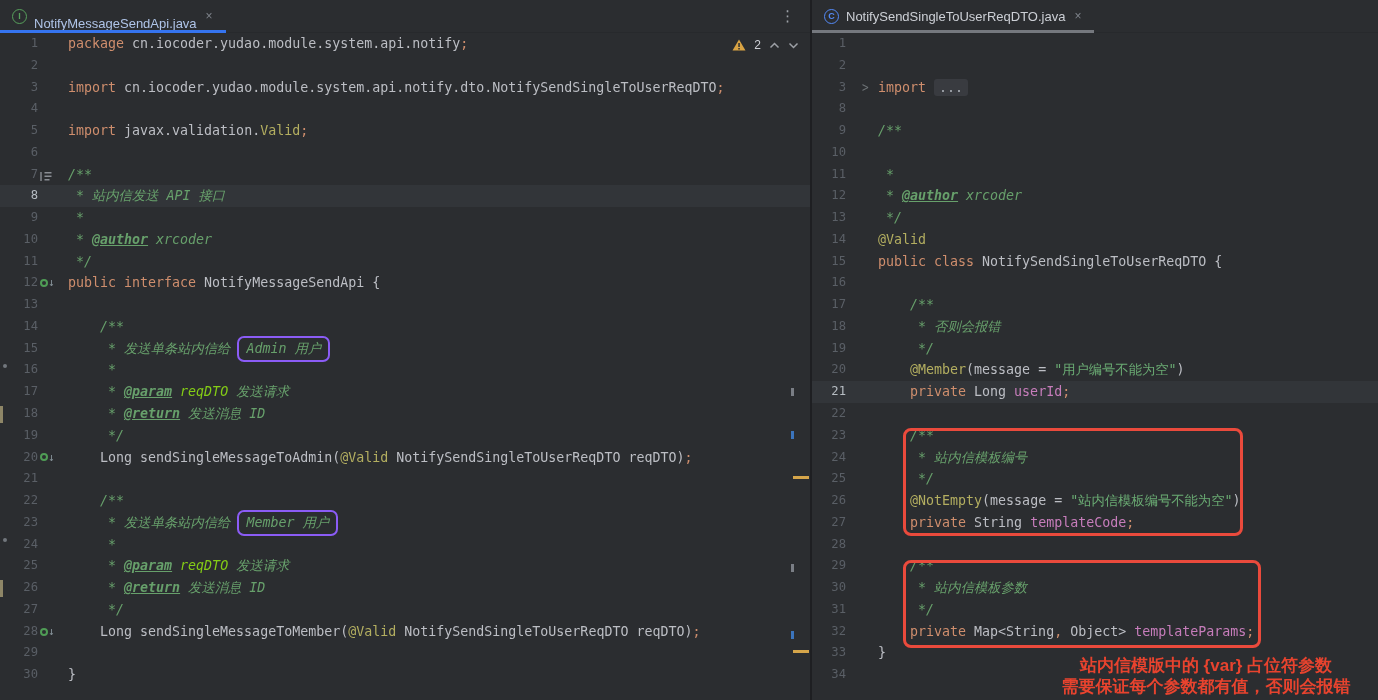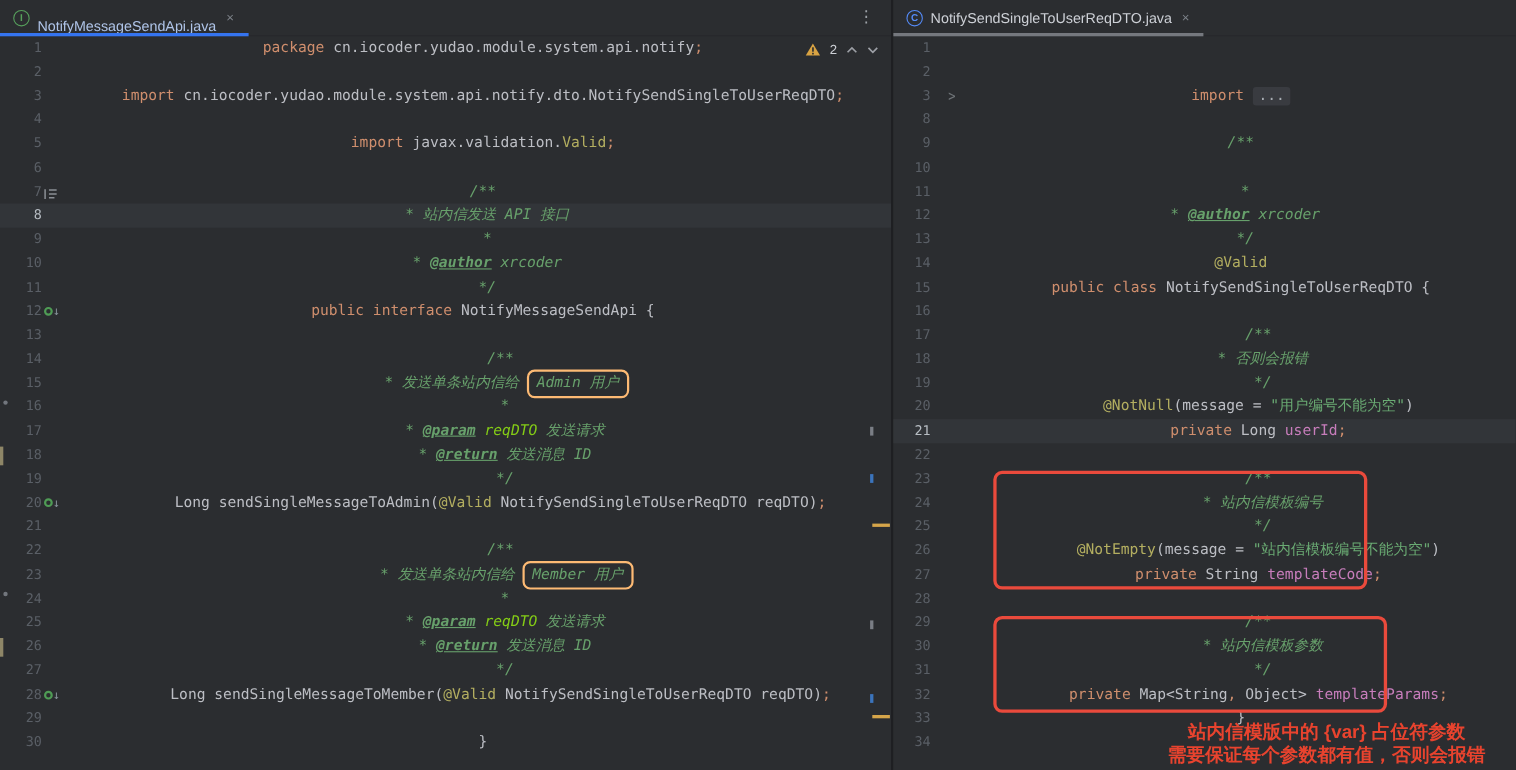--- a/index.html
+++ b/index.html
@@ -69,35 +69,35 @@
   .pane-right .lnum { right: 32px; }
   .caret .lnum { color: #B7BDC3; }
   .gicon { position: absolute; left: 40px; top: 0; display: inline-flex; align-items: center; height: 21.77px; }
   .gi-fold { left: 50px; color: #6E7377; font-size: 11px; transform: scaleY(1.25); }
   .ic-circle {
     width: 8px; height: 8px; border: 2px solid #4F9C55; border-radius: 50%;
     display: inline-block;
   }
   .ic-arrow { color: #87939A; font-size: 11px; margin-left: 0px; }
   .gi-doclist svg { display: block; margin-top: 5px; }
-  .ccode { flex: 1; text-align: center; }
+  .ccode { flex: 1; }
 
   
   .tk-kw   { color: #CF8E6D; }
   .tk-def  { color: #BCBEC4; }
   .tk-doc  { color: #67A06B; font-style: italic; }
   .tk-tag  { color: #67A06B; font-style: italic; font-weight: bold; text-decoration: underline; }
   .tk-dpar { color: #84cc16; font-style: italic; }
   .tk-ann  { color: #B3AE60; }
   .tk-str  { color: #6AAB73; }
   .tk-fld  { color: #C77DBB; }
   .tk-fold { color: #A8ADB3; background: #393B40; border-radius: 3px; padding: 1px 5px; font-style: normal; }
   .tk-docbox {
     color: #67A06B; font-style: italic;
-    border: 2px solid #fdba74; border-radius: 7px;
+    border: 2px solid #8b5cf6; border-radius: 7px;
     padding: 3px 7px 4px 7px; margin: 18px -3px 0 -1px;
   }
 
   
   .inspect {
     position: absolute; top: 38px; right: 11px;
     display: flex; align-items: center; gap: 8px;
     z-index: 6;
   }
   .inspect-count { color: #CED0D6; font-size: 12px; }
@@ -216,21 +216,21 @@
       <div class="crow"><div class="gut"><span class="lnum">10</span></div></div>
       <div class="crow"><div class="gut"><span class="lnum">11</span></div><div class="ccode"><span class="tk-doc"> *</span></div></div>
       <div class="crow"><div class="gut"><span class="lnum">12</span></div><div class="ccode"><span class="tk-doc"> * </span><span class="tk-tag">@author</span><span class="tk-doc"> xrcoder</span></div></div>
       <div class="crow"><div class="gut"><span class="lnum">13</span></div><div class="ccode"><span class="tk-doc"> */</span></div></div>
       <div class="crow"><div class="gut"><span class="lnum">14</span></div><div class="ccode"><span class="tk-ann">@Valid</span></div></div>
       <div class="crow"><div class="gut"><span class="lnum">15</span></div><div class="ccode"><span class="tk-kw">public class </span><span class="tk-def">NotifySendSingleToUserReqDTO {</span></div></div>
       <div class="crow"><div class="gut"><span class="lnum">16</span></div><div class="ccode"></div></div>
       <div class="crow"><div class="gut"><span class="lnum">17</span></div><div class="ccode"><span class="tk-doc">    /**</span></div></div>
       <div class="crow"><div class="gut"><span class="lnum">18</span></div><div class="ccode"><span class="tk-doc">     * 否则会报错</span></div></div>
       <div class="crow"><div class="gut"><span class="lnum">19</span></div><div class="ccode"><span class="tk-doc">     */</span></div></div>
-      <div class="crow"><div class="gut"><span class="lnum">20</span></div><div class="ccode"><span class="tk-def">    </span><span class="tk-ann">@NotNull</span><span class="tk-def">(message = </span><span class="tk-str">"用户编号不能为空"</span><span class="tk-def">)</span></div></div>
+      <div class="crow"><div class="gut"><span class="lnum">20</span></div><div class="ccode"><span class="tk-def">    </span><span class="tk-ann">@Member</span><span class="tk-def">(message = </span><span class="tk-str">"用户编号不能为空"</span><span class="tk-def">)</span></div></div>
       <div class="crow caret"><div class="gut"><span class="lnum">21</span></div><div class="ccode"><span class="tk-kw">    private </span><span class="tk-def">Long </span><span class="tk-fld">userId</span><span class="tk-kw">;</span></div></div>
       <div class="crow"><div class="gut"><span class="lnum">22</span></div><div class="ccode"></div></div>
       <div class="crow"><div class="gut"><span class="lnum">23</span></div><div class="ccode"><span class="tk-doc">    /**</span></div></div>
       <div class="crow"><div class="gut"><span class="lnum">24</span></div><div class="ccode"><span class="tk-doc">     * 站内信模板编号</span></div></div>
       <div class="crow"><div class="gut"><span class="lnum">25</span></div><div class="ccode"><span class="tk-doc">     */</span></div></div>
       <div class="crow"><div class="gut"><span class="lnum">26</span></div><div class="ccode"><span class="tk-def">    </span><span class="tk-ann">@NotEmpty</span><span class="tk-def">(message = </span><span class="tk-str">"站内信模板编号不能为空"</span><span class="tk-def">)</span></div></div>
       <div class="crow"><div class="gut"><span class="lnum">27</span></div><div class="ccode"><span class="tk-kw">    private </span><span class="tk-def">String </span><span class="tk-fld">templateCode</span><span class="tk-kw">;</span></div></div>
       <div class="crow"><div class="gut"><span class="lnum">28</span></div><div class="ccode"></div></div>
       <div class="crow"><div class="gut"><span class="lnum">29</span></div><div class="ccode"><span class="tk-doc">    /**</span></div></div>
       <div class="crow"><div class="gut"><span class="lnum">30</span></div><div class="ccode"><span class="tk-doc">     * 站内信模板参数</span></div></div>

